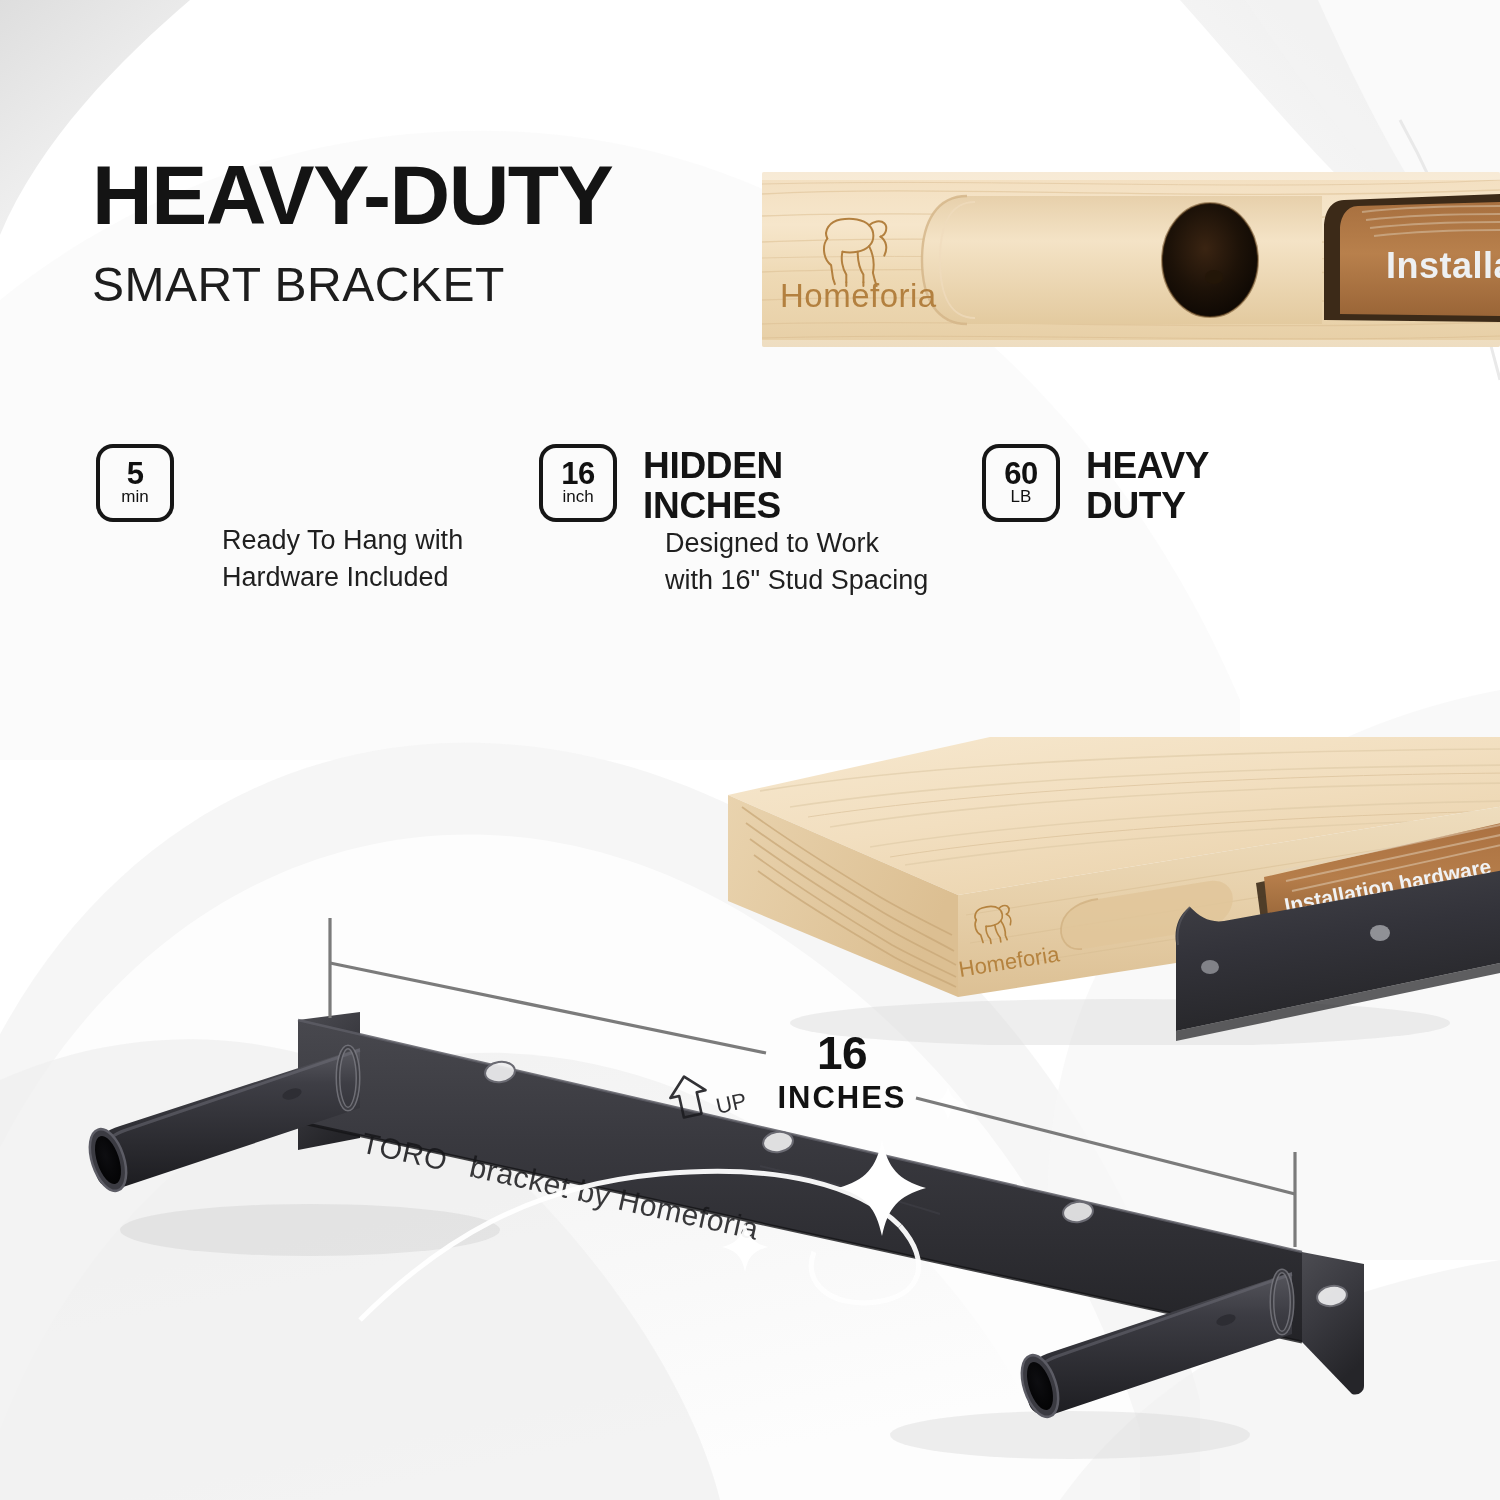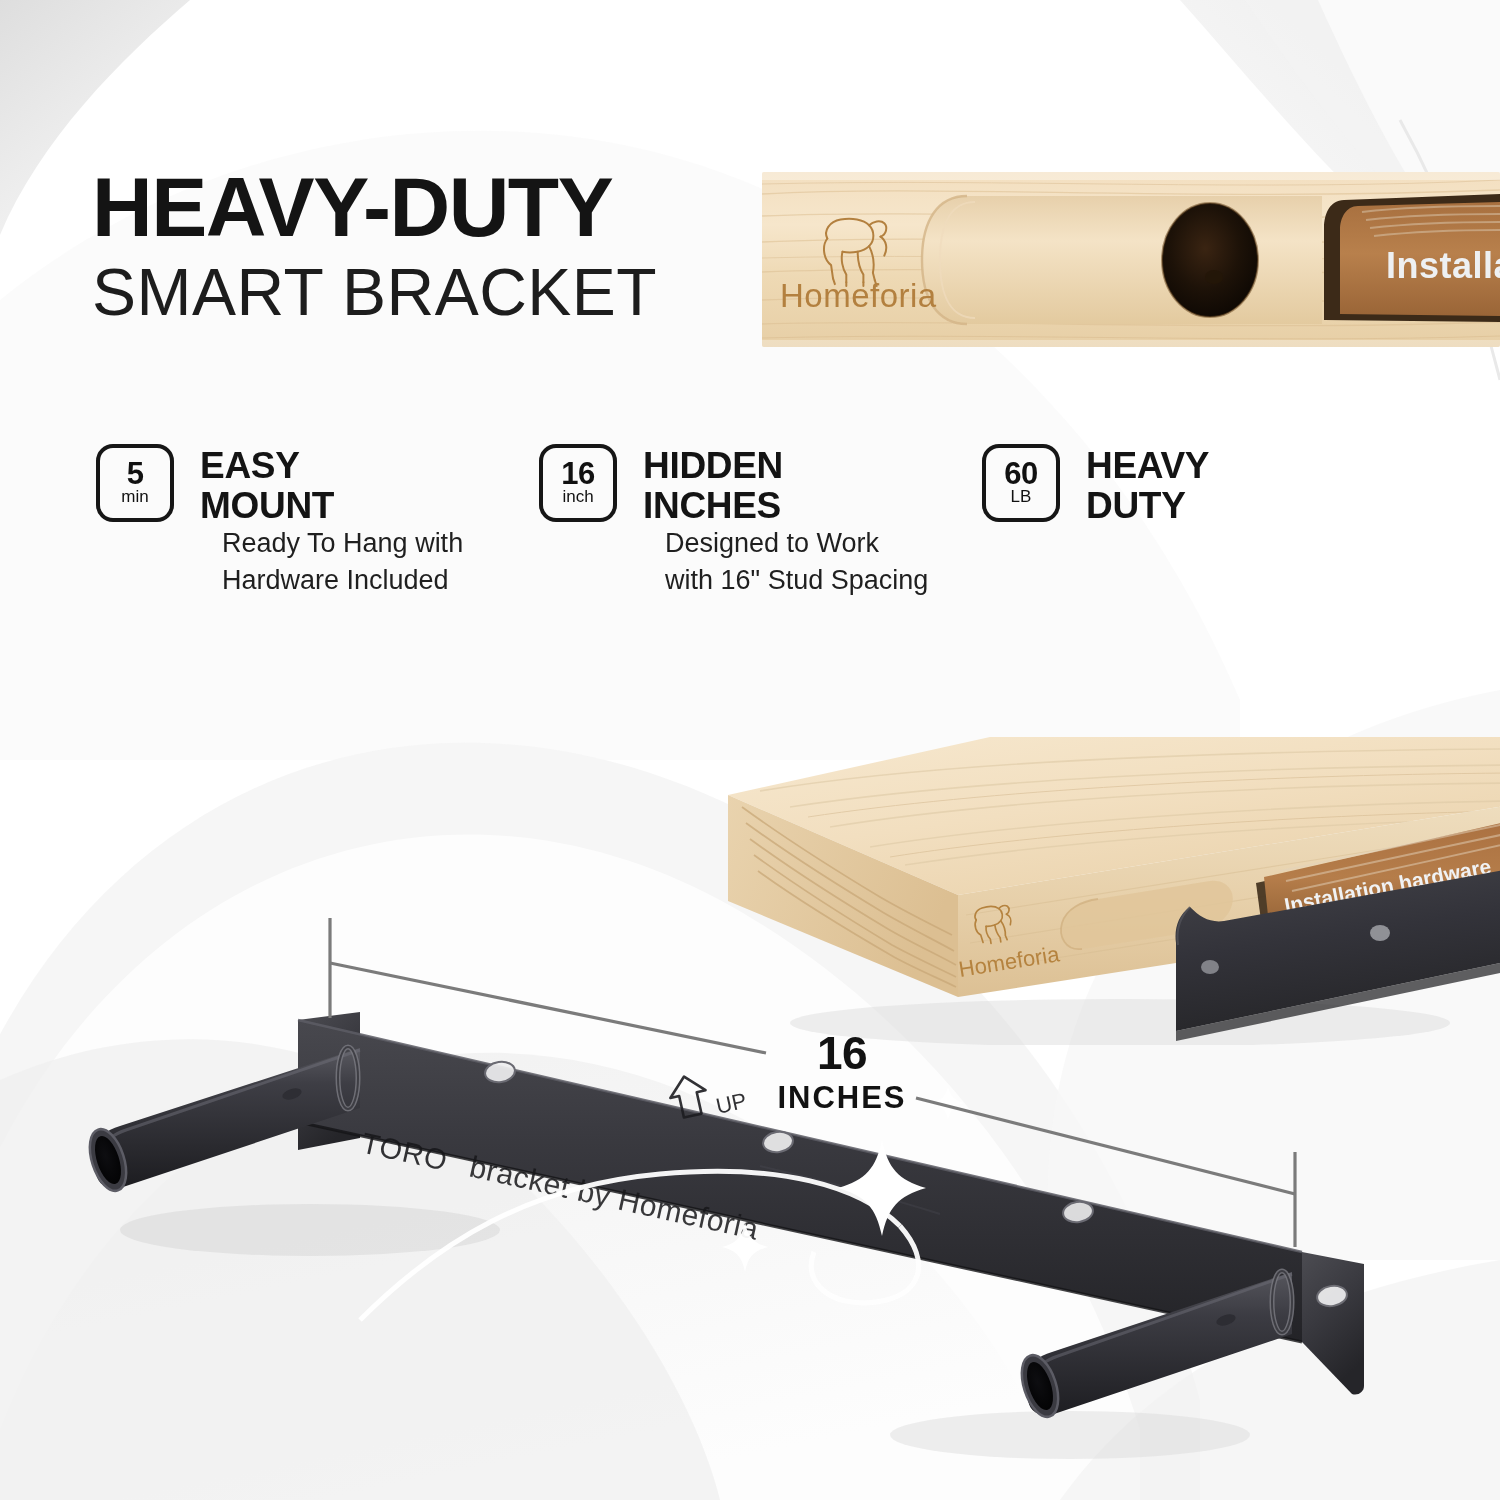--- a/index.html
+++ b/index.html
@@ -10,28 +10,28 @@
     overflow:hidden;
     position:relative;
     color:#1a1a1a;
   }
   #stage{position:absolute;inset:0;width:1500px;height:1500px;overflow:hidden;}
 
   
   .bg-layer{position:absolute;inset:0;pointer-events:none;}
 
   
-  .headline{position:absolute;left:92px;top:168px;z-index:20;}
+  .headline{position:absolute;left:92px;top:156px;z-index:20;}
   .headline .l1{
     font-size:84px;font-weight:700;letter-spacing:-1.5px;line-height:0.95;
     color:#141414;white-space:nowrap;
   }
   .headline .l2{
-    font-size:66px;font-weight:400;letter-spacing:0.5px;line-height:1.05;
-    color:#1d1d1d;white-space:nowrap;margin-top:10px;
+    font-size:48px;font-weight:400;letter-spacing:0.5px;line-height:1.05;
+    color:#1d1d1d;white-space:nowrap;margin-top:24px;
   }
 
   
   .features{position:absolute;left:96px;top:444px;width:1330px;display:flex;z-index:20;}
   .feature{width:443px;position:relative;}
   .feature .top{display:flex;align-items:flex-start;}
   .badge{
     width:78px;height:78px;border:4px solid #161616;border-radius:17px;
     display:flex;flex-direction:column;align-items:center;justify-content:center;
     flex:none;box-sizing:border-box;
@@ -427,24 +427,20 @@
     <div class="l2">SMART BRACKET</div>
   </div>
 
   <div class="features">
 
     <div class="feature">
       <div class="top">
         <div class="badge">
           <div class="num">5</div>
           <div class="unit">min</div>
-        </div>
-        <div class="titlewrap">
-          <div class="t1">EASY</div>
-          <div class="t2">MOUNT</div>
         </div>
       </div>
       <div class="desc">
         <div class="d1">Ready To Hang with</div>
         <div class="d2">Hardware Included</div>
       </div>
     </div>
 
     <div class="feature">
       <div class="top">

